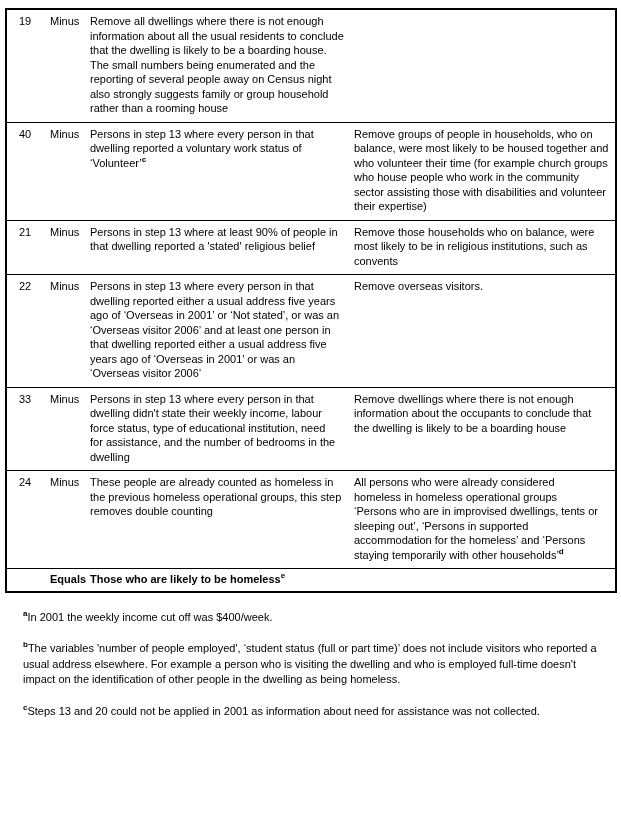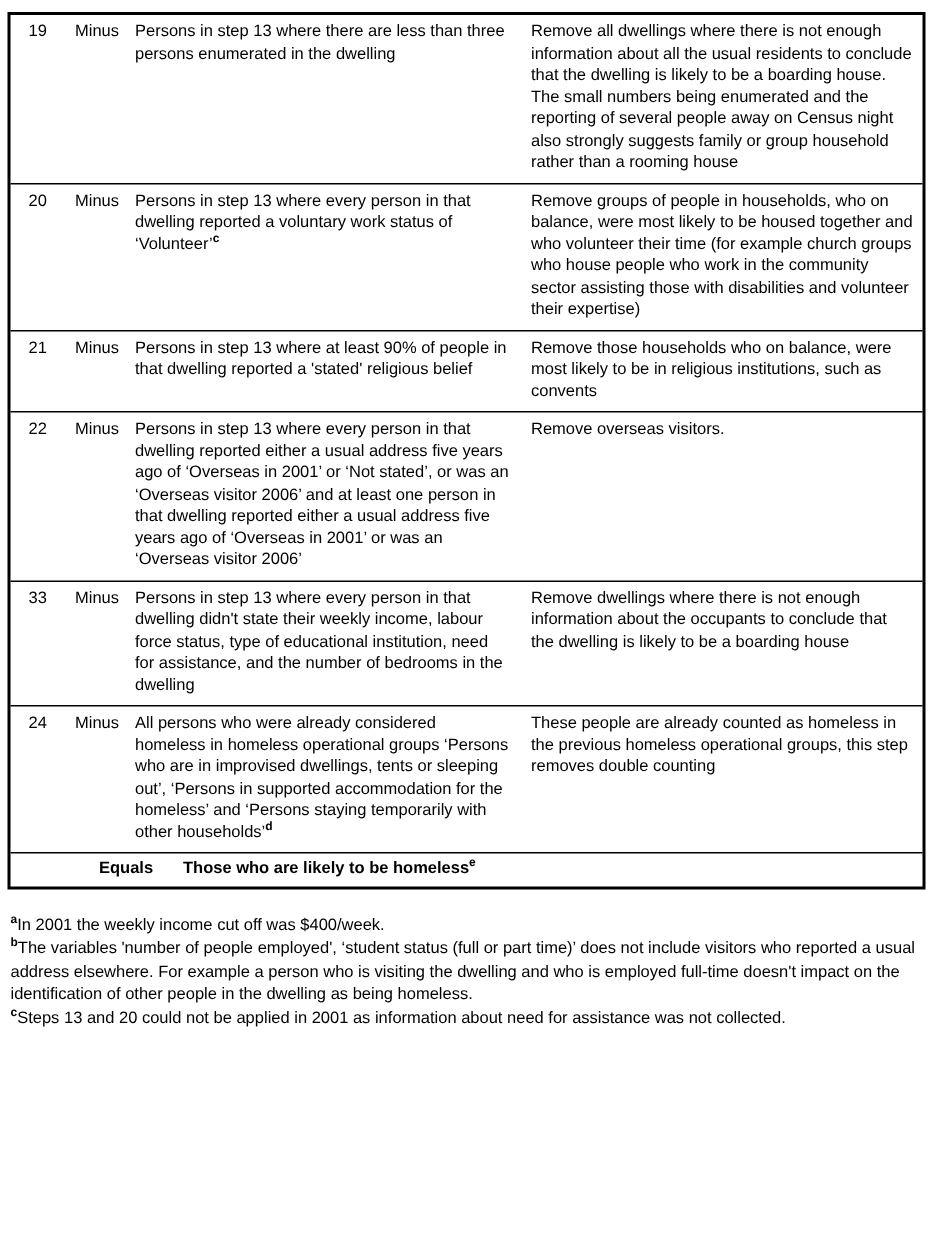--- a/index.html
+++ b/index.html
@@ -22,62 +22,61 @@
     width: 612px;
     margin: 8px 4px 0 5px;
     border: 2px solid #000;
   }
   .trow {
     display: grid;
     grid-template-columns: 43px 40px 264px 1fr;
     border-bottom: 1px solid #000;
     padding: 4px 0 6px 0;
   }
-  .trow:last-child { border-bottom: none; gap: 16px; }
+  .trow:last-child { border-bottom: none; }
   .cell { box-sizing: border-box; }
   .c-step { padding-left: 12px; }
   .c-desc { padding-right: 14px; }
   .c-expl { padding-right: 6px; }
   .final-row { padding: 3px 0 4px 0; }
   .final-desc { grid-column: 3 / 5; padding-right: 12px; }
   .bold { font-weight: bold; }
   sup.ref {
     font-size: 8px;
     font-weight: bold;
     line-height: 0;
     vertical-align: super;
   }
   .footnotes {
     margin: 17px 4px 0 7px;
     width: 610px;
   }
-  .footnote { margin: 0; line-height: 15.5px; }
+  .footnote { margin: 16px; line-height: 15.5px; }
   .fn-marker {
     font-size: 8px;
     font-weight: bold;
     line-height: 0;
     vertical-align: super;
   }
 </style>
 </head>
 <body>
 
 <div class="page">
 
   <div class="steps-table">
 
     <div class="trow">
       <div class="cell c-step">19</div>
       <div class="cell c-op">Minus</div>
-      <div class="cell c-desc"><span>Persons in step 13 where there are less than three persons enumerated in the dwelling</span><sup class="ref"></sup></div>
       <div class="cell c-expl">Remove all dwellings where there is not enough information about all the usual residents to conclude that the dwelling is likely to be a boarding house. The small numbers being enumerated and the reporting of several people away on Census night also strongly suggests family or group household rather than a rooming house</div>
     </div>
 
     <div class="trow">
-      <div class="cell c-step">20</div>
+      <div class="cell c-step">40</div>
       <div class="cell c-op">Minus</div>
       <div class="cell c-desc"><span>Persons in step 13 where every person in that dwelling reported a voluntary work status of ‘Volunteer’</span><sup class="ref">c</sup></div>
       <div class="cell c-expl">Remove groups of people in households, who on balance, were most likely to be housed together and who volunteer their time (for example church groups who house people who work in the community sector assisting those with disabilities and volunteer their expertise)</div>
     </div>
 
     <div class="trow">
       <div class="cell c-step">21</div>
       <div class="cell c-op">Minus</div>
       <div class="cell c-desc"><span>Persons in step 13 where at least 90% of people in that dwelling reported a 'stated' religious belief</span><sup class="ref"></sup></div>
       <div class="cell c-expl">Remove those households who on balance, were most likely to be in religious institutions, such as convents</div>
@@ -93,22 +92,22 @@
     <div class="trow">
       <div class="cell c-step">33</div>
       <div class="cell c-op">Minus</div>
       <div class="cell c-desc"><span>Persons in step 13 where every person in that dwelling didn't state their weekly income, labour force status, type of educational institution, need for assistance, and the number of bedrooms in the dwelling</span><sup class="ref"></sup></div>
       <div class="cell c-expl">Remove dwellings where there is not enough information about the occupants to conclude that the dwelling is likely to be a boarding house</div>
     </div>
 
     <div class="trow">
       <div class="cell c-step">24</div>
       <div class="cell c-op">Minus</div>
+      <div class="cell c-expl">These people are already counted as homeless in the previous homeless operational groups, this step removes double counting</div>
       <div class="cell c-desc"><span>All persons who were already considered homeless in homeless operational groups ‘Persons who are in improvised dwellings, tents or sleeping out’, ‘Persons in supported accommodation for the homeless’ and ‘Persons staying temporarily with other households’</span><sup class="ref">d</sup></div>
-      <div class="cell c-expl">These people are already counted as homeless in the previous homeless operational groups, this step removes double counting</div>
     </div>
 
     <div class="trow final-row">
       <div class="cell c-step"></div>
       <div class="cell c-op bold">Equals</div>
       <div class="cell final-desc bold"><span>Those who are likely to be homeless</span><sup class="ref">e</sup></div>
     </div>
 
   </div>
 

